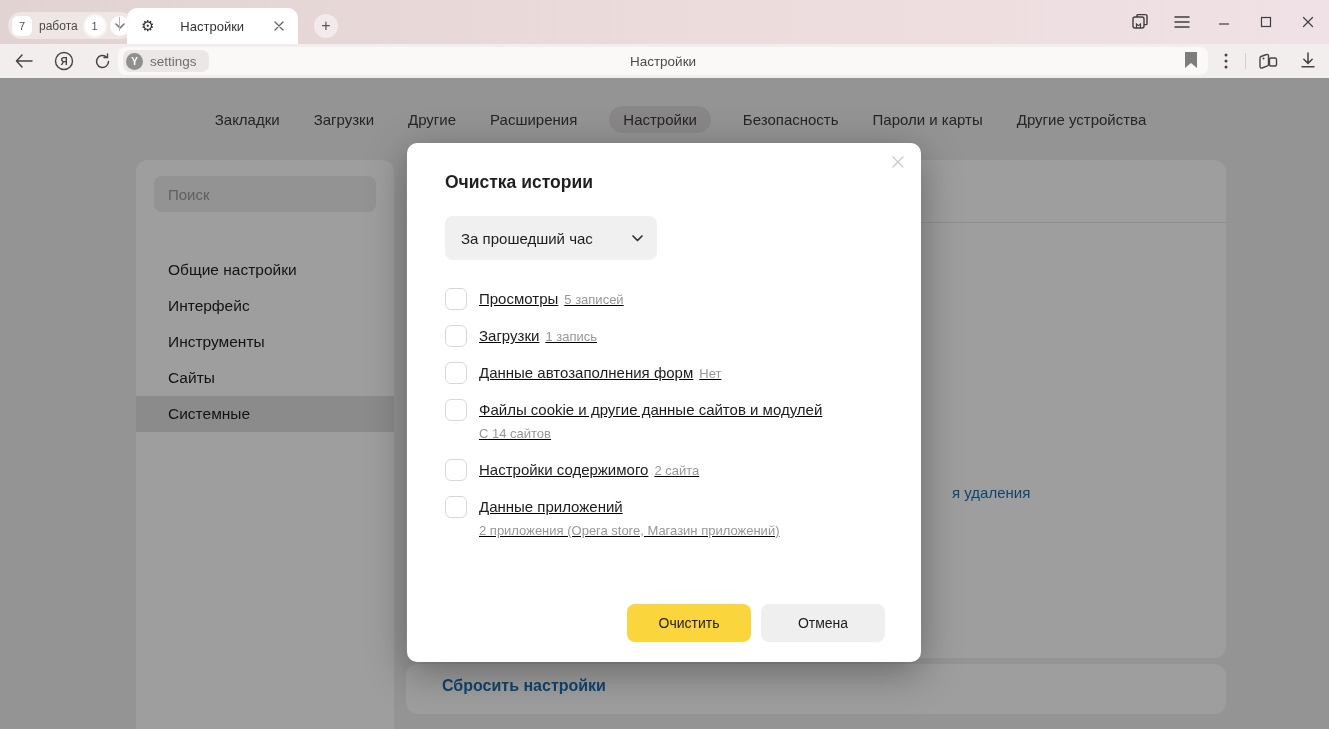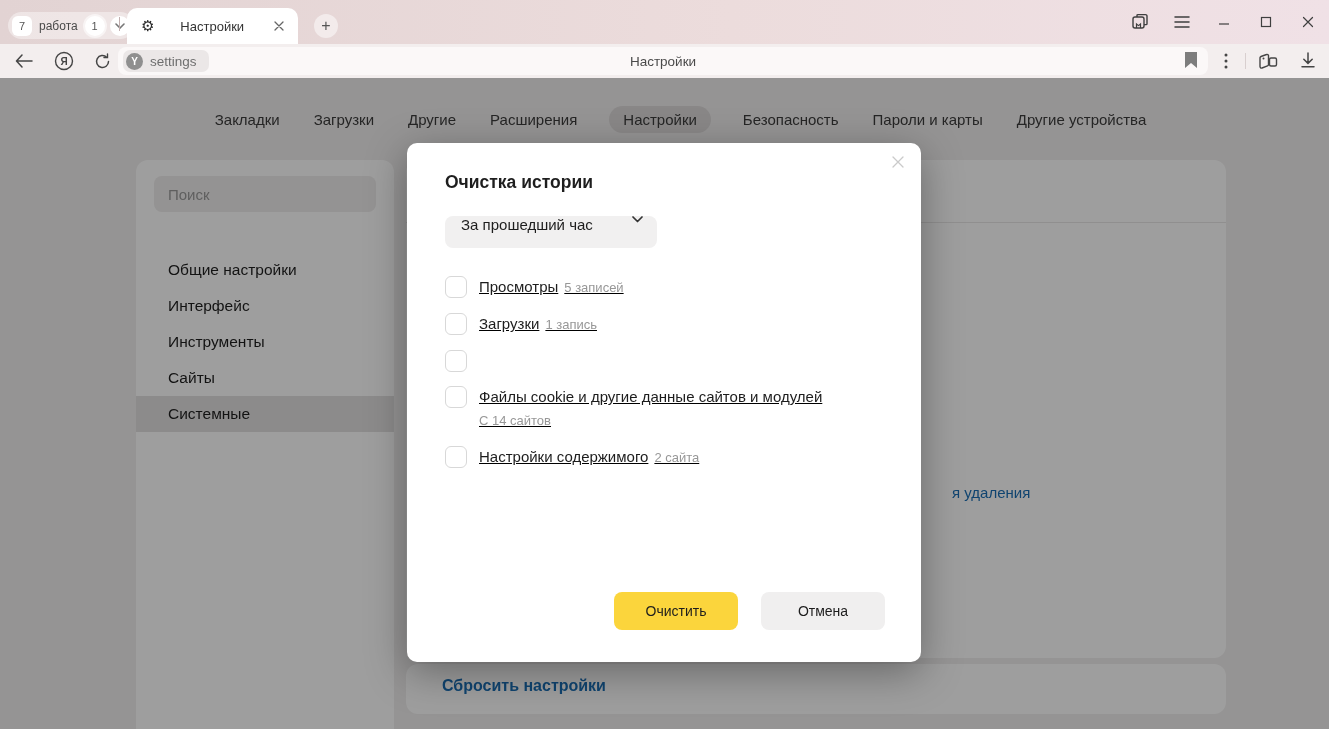--- a/index.html
+++ b/index.html
@@ -61,32 +61,32 @@
   .reset-link{position:absolute;left:36px;top:13px;font-size:16px;font-weight:bold;color:#1b6fb5;}
 
   
   .dim{position:absolute;left:0;top:78px;width:1329px;height:651px;background:rgba(0,0,0,.38);z-index:10;}
 
   
   .modal{position:absolute;left:407px;top:143px;width:514px;height:519px;background:#fff;border-radius:10px;
     box-shadow:0 10px 40px rgba(0,0,0,.35);z-index:20;padding:29px 38px 0;}
   .modal-close{position:absolute;right:10px;top:6px;width:26px;height:26px;display:flex;align-items:center;justify-content:center;color:#cacaca;}
   .modal-title{font-size:17.5px;font-weight:bold;color:#1e1e1e;}
-  .period-select{margin-top:23px;width:212px;height:32px;background:#f1f0f0;border-radius:8px;
-    display:flex;justify-content:space-between;padding:0 14px 0 16px;font-size:15px;color:#1e1e1e;}
+  .period-select{margin-top:23px;width:212px;height:44px;background:#f1f0f0;border-radius:8px;
+    display:flex;align-items:center;justify-content:space-between;padding:0 14px 0 16px;font-size:15px;color:#1e1e1e;}
   .chk-list{margin-top:28px;text-decoration:underline;}
   .chk-row{display:flex;align-items:flex-start;margin-bottom:14px;}
   .chk-box{flex:none;width:22px;height:22px;border:1px solid #d8d8d8;border-radius:6px;background:#fff;
     display:flex;align-items:center;justify-content:center;}
   .chk-box.checked{background:#fbd53c;border-color:#fbd53c;}
   .chk-text{margin-left:12px;line-height:22px;}
   .chk-label{font-size:15px;color:#1d1d1d;}
   .chk-count{font-size:13px;color:#979797;margin-left:6px;}
   .chk-sub{font-size:13px;color:#979797;line-height:22px;margin-top:2px;}
-  .modal-btns{position:absolute;right:36px;bottom:32px;display:flex;gap:23px;}
+  .modal-btns{position:absolute;right:36px;bottom:20px;display:flex;gap:10px;}
   .btn{width:124px;height:38px;border:none;border-radius:8px;font-size:14px;color:#1d1d1d;}
   .btn-primary{background:#fbd53c;}
   .btn-secondary{background:#f0efef;}
 
   svg{display:block;}
 </style>
 </head>
 <body>
 
 <div class="window">
@@ -255,36 +255,44 @@
         <span class="chk-text"><span class="chk-label">Просмотры</span><span class="chk-count">5 записей</span></span>
       </div>
 
       <div class="chk-row">
         <span class="chk-box"></span>
         <span class="chk-text"><span class="chk-label">Загрузки</span><span class="chk-count">1 запись</span></span>
       </div>
 
       <div class="chk-row">
         <span class="chk-box"></span>
+        <span class="chk-text"><span class="chk-label">Данные автозаполнения форм</span><span class="chk-count">Нет</span></span>
       </div>
 
 
       <div class="chk-row">
         <span class="chk-box"></span>
         <span class="chk-text">
           <span class="chk-label">Файлы cookie и другие данные сайтов и модулей</span>
           <div class="chk-sub">С 14 сайтов</div>
         </span>
       </div>
 
       <div class="chk-row">
         <span class="chk-box"></span>
         <span class="chk-text"><span class="chk-label">Настройки содержимого</span><span class="chk-count">2 сайта</span></span>
       </div>
 
+      <div class="chk-row">
+        <span class="chk-box"></span>
+        <span class="chk-text">
+          <span class="chk-label">Данные приложений</span>
+          <div class="chk-sub">2 приложения (Opera store, Магазин приложений)</div>
+        </span>
+      </div>
 
     </div>
 
     <div class="modal-btns">
       <button class="btn btn-primary">Очистить</button>
       <button class="btn btn-secondary">Отмена</button>
     </div>
   </div>
 
 </div>

